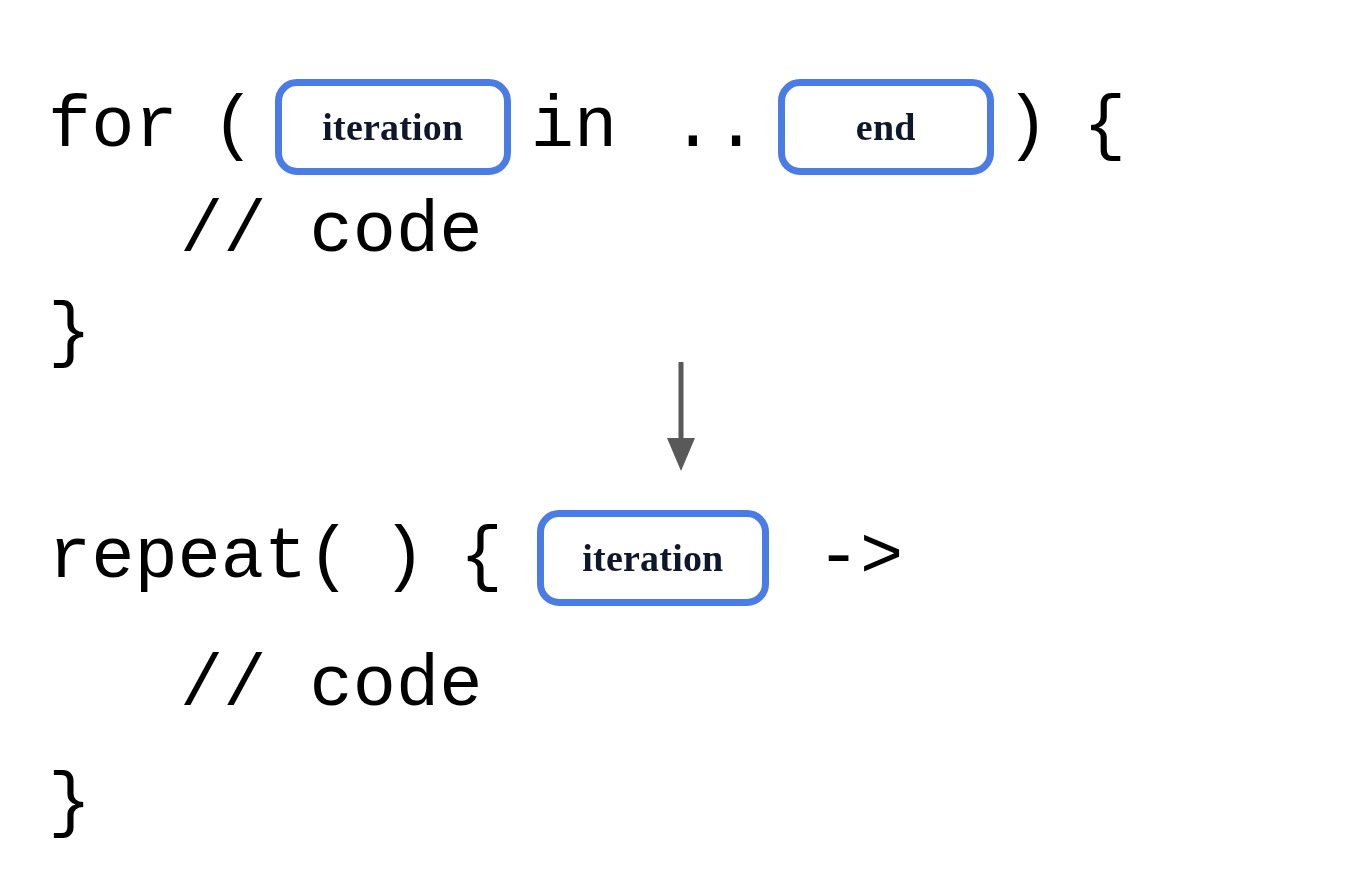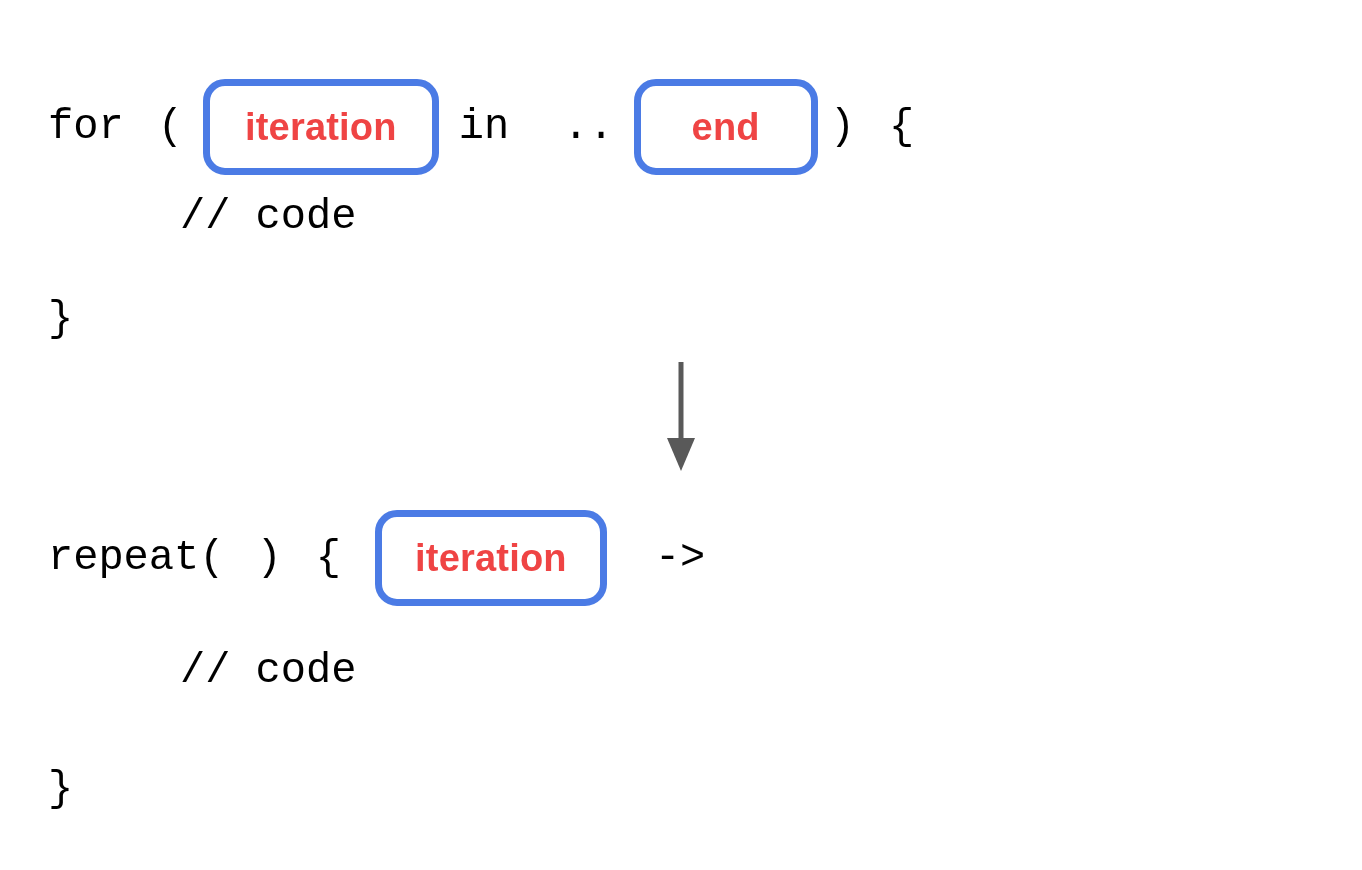--- a/index.html
+++ b/index.html
@@ -31,45 +31,45 @@
     font-size: 56px;
     line-height: 1;
     color: #000000;
     letter-spacing: 0px;
   }
   .code-line.indent {
     left: 180px;
   }
   .tok {
     font-family: "Liberation Mono", "DejaVu Sans Mono", monospace;
-    font-size: 42px;
+    font-size: 72px;
     color: #000000;
     white-space: pre;
   }
 
   
   .slot {
     display: inline-flex;
     align-items: center;
     justify-content: center;
     box-sizing: border-box;
     height: 96px;
     border: 7px solid #4b7be5;
     border-radius: 22px;
     background: #ffffff;
-    font-family: Liberation Sans, sans-serif;
+    font-family: Liberation Serif, serif;
     font-weight: bold;
     font-size: 38px;
-    color: #ef4444;
+    color: #0f172a;
     letter-spacing: 0.2px;
     padding: 0 14px;
   }
   .slot.w-iteration { width: 236px; }
   .slot.w-start     { width: 212px; }
-  .slot.w-end       { width: 184px; }
+  .slot.w-end       { width: 216px; }
   .slot.w-times     { width: 226px; }
   .slot.w-iteration2{ width: 232px; }
 
   
   .sp-xs { display:inline-block; width: 12px; }
   .sp-s  { display:inline-block; width: 20px; }
   .sp-m  { display:inline-block; width: 34px; }
   .sp-l  { display:inline-block; width: 48px; }
 
   

